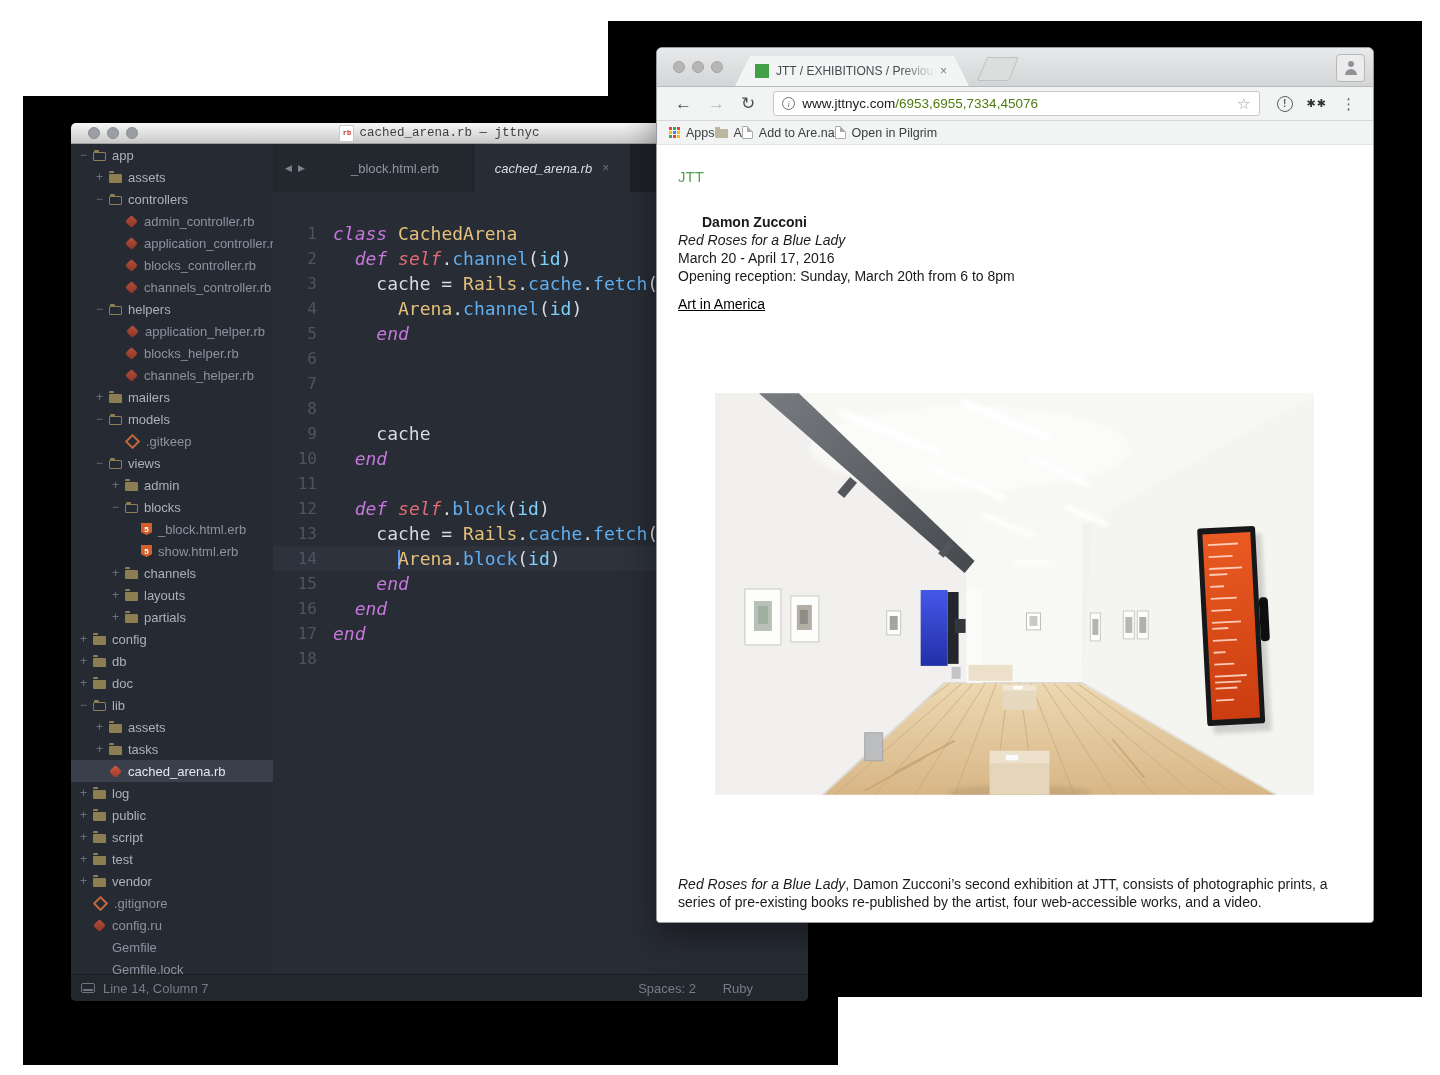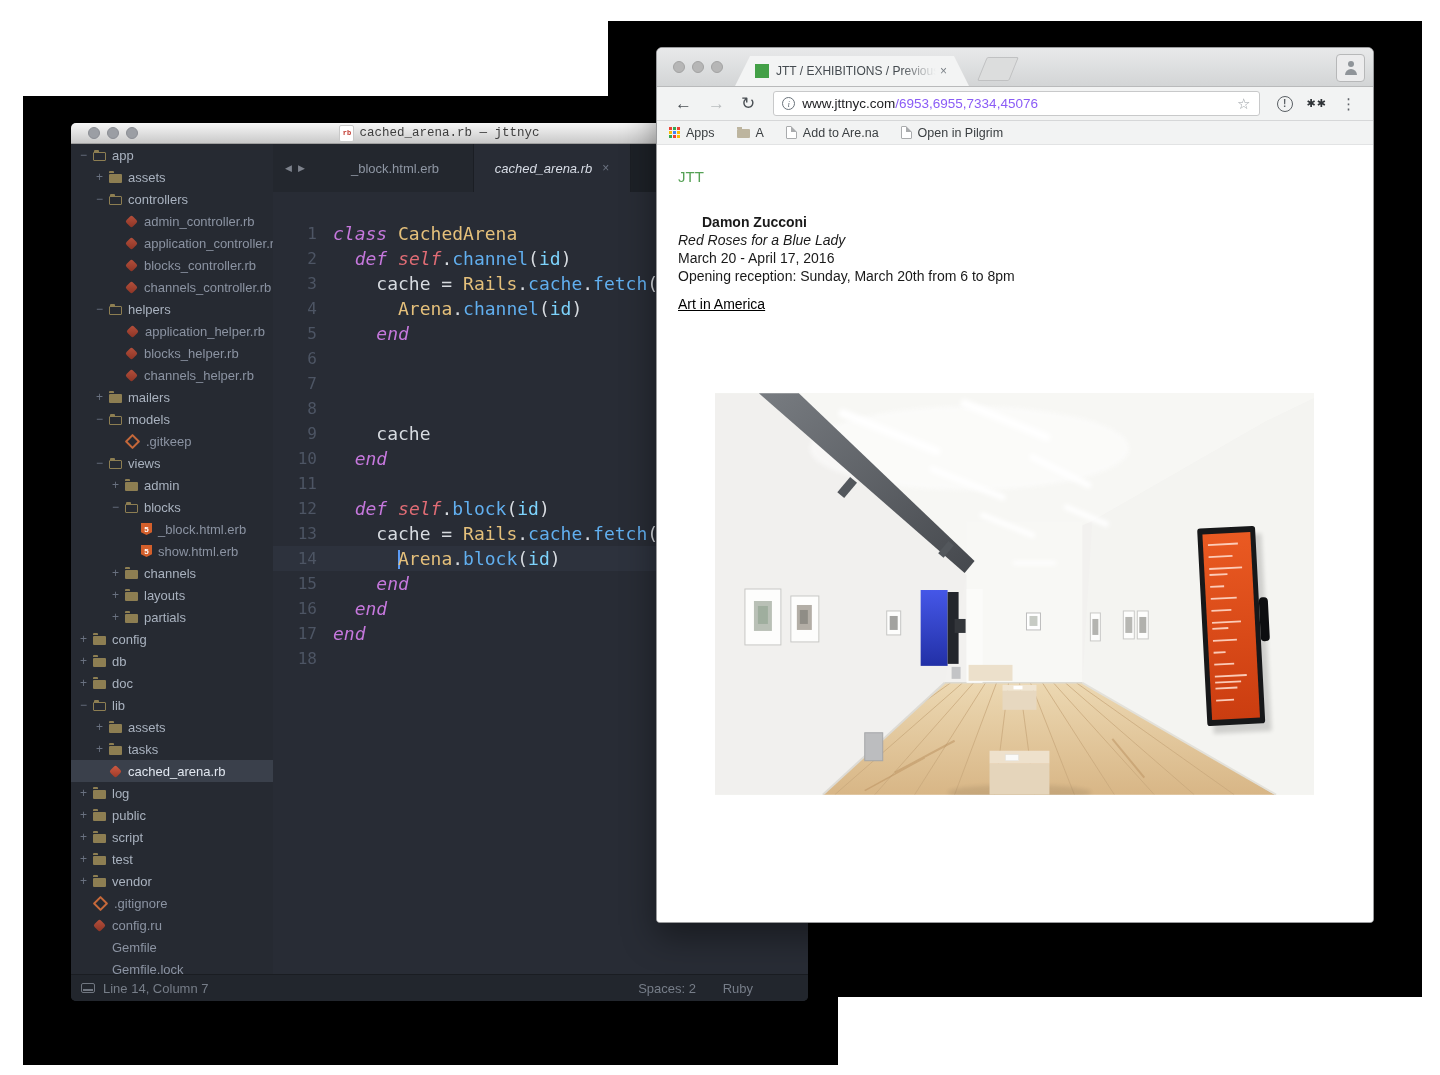--- a/index.html
+++ b/index.html
@@ -94,29 +94,29 @@
   .person::before{content:"";position:absolute;left:4px;top:0;width:6px;height:6px;border-radius:50%;background:#8f9499;}
   .person::after{content:"";position:absolute;left:1px;bottom:0;width:12px;height:6px;border-radius:6px 6px 0 0;background:#8f9499;}
   .b-toolbar{height:33px;background:#f2f3f3;border-bottom:1px solid #d6d7d8;display:flex;align-items:center;flex:none;padding:0 10px;}
   .navbtn{font-size:17px;color:#4a4f54;margin:0 8px;}
   .navbtn.disabled{color:#b9bcbe;}
   .urlbar{flex:1;height:23px;background:#fff;border:1px solid #c8c9ca;border-radius:3px;display:flex;
           align-items:center;margin:0 10px;padding:0 8px;min-width:0;}
   .infoicon{width:13px;height:13px;border:1.5px solid #69727a;border-radius:50%;color:#69727a;font-size:9px;
             display:flex;align-items:center;justify-content:center;flex:none;margin-right:7px;box-sizing:border-box;font-style:italic;font-family:"Liberation Serif",serif;}
   .urlhost{font-size:13.5px;color:#202124;white-space:nowrap;}
-  .urlpath{font-size:13.5px;color:#8b5cf6;white-space:nowrap;flex:1;overflow:hidden;}
+  .urlpath{font-size:13.5px;color:#4d7c0f;white-space:nowrap;flex:1;overflow:hidden;}
   .star{color:#9aa0a6;font-size:15px;flex:none;}
   .exticon{flex:none;margin:0 7px;color:#3c4043;}
   .alertcircle{width:16px;height:16px;border:1.6px solid #5a5f64;border-radius:50%;font-size:10px;font-weight:bold;
                display:flex;align-items:center;justify-content:center;box-sizing:border-box;color:#5a5f64;}
   .asterisks{font-size:11px;letter-spacing:1px;color:#2f3337;}
   .menu3{font-size:15px;color:#5f6368;}
   .b-bookmarks{height:23px;background:#f2f3f3;border-bottom:1px solid #e2e3e4;display:flex;align-items:center;
-               flex:none;padding:0 12px;gap:22px;font-size:12.5px;color:#3c4043;}
+               flex:none;padding:0 12px;font-size:12.5px;color:#3c4043;}
   .bkm{display:flex;align-items:center;gap:6px;}
   .bic.apps{width:11px;height:11px;display:grid;grid-template-columns:repeat(3,3px);grid-auto-rows:3px;gap:1px;}
   .bic.apps i{display:block;}
   .bic.apps i:nth-child(1){background:#ea4335}.bic.apps i:nth-child(2){background:#34a853}.bic.apps i:nth-child(3){background:#ea4335}
   .bic.apps i:nth-child(4){background:#fbbc05}.bic.apps i:nth-child(5){background:#4285f4}.bic.apps i:nth-child(6){background:#fbbc05}
   .bic.apps i:nth-child(7){background:#34a853}.bic.apps i:nth-child(8){background:#ea4335}.bic.apps i:nth-child(9){background:#fbbc05}
   .bic.folder{width:13px;height:9px;background:#bdb59f;border-radius:1px;position:relative;margin-top:2px;}
   .bic.folder::before{content:"";position:absolute;left:0;top:-2px;width:5px;height:2px;background:#bdb59f;}
   .bic.page{width:9px;height:11px;background:#fff;border:1px solid #a9abad;border-radius:1px;position:relative;}
   .bic.page::after{content:"";position:absolute;right:-1px;top:-1px;border:3px solid #f2f3f3;
@@ -642,15 +642,16 @@
           <rect x="288" y="292" width="34" height="6" fill="#f0e5d2"></rect>
           <rect x="288" y="298" width="34" height="19" fill="#e7d8c0"></rect>
           <rect x="299" y="293" width="9" height="3.5" fill="#ffffff"></rect>
           <rect x="275" y="358" width="60" height="13" fill="#eee1cc"></rect>
           <rect x="275" y="371" width="60" height="31" fill="#e5d5bb"></rect>
           <rect x="291" y="362" width="13" height="6" fill="#fafaf8" stroke="#dddddd" stroke-width="0.4"></rect>
         </g>
       </svg>
     </div>
 
+    <p class="para"><span class="it">Red Roses for a Blue Lady</span><span>, Damon Zucconi’s second exhibition at JTT, consists of photographic prints, a series of pre-existing books re-published by the artist, four web-accessible works, and a video.</span></p>
     
   </div>
 </div>
 
 </body></html>

